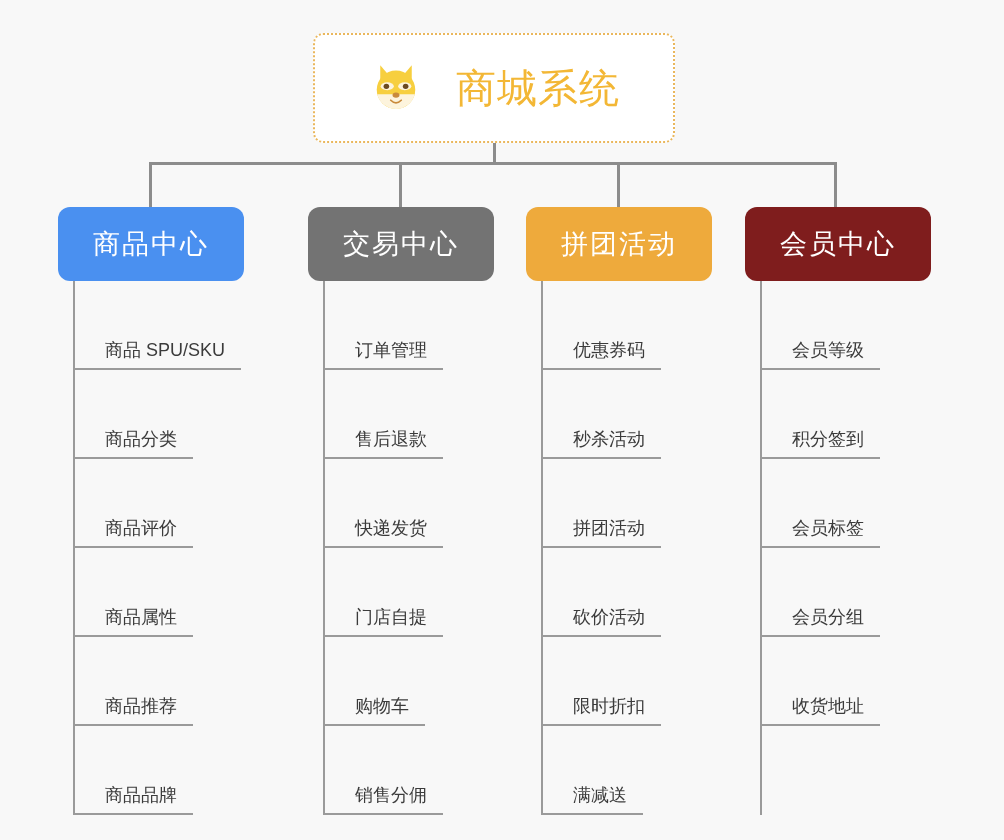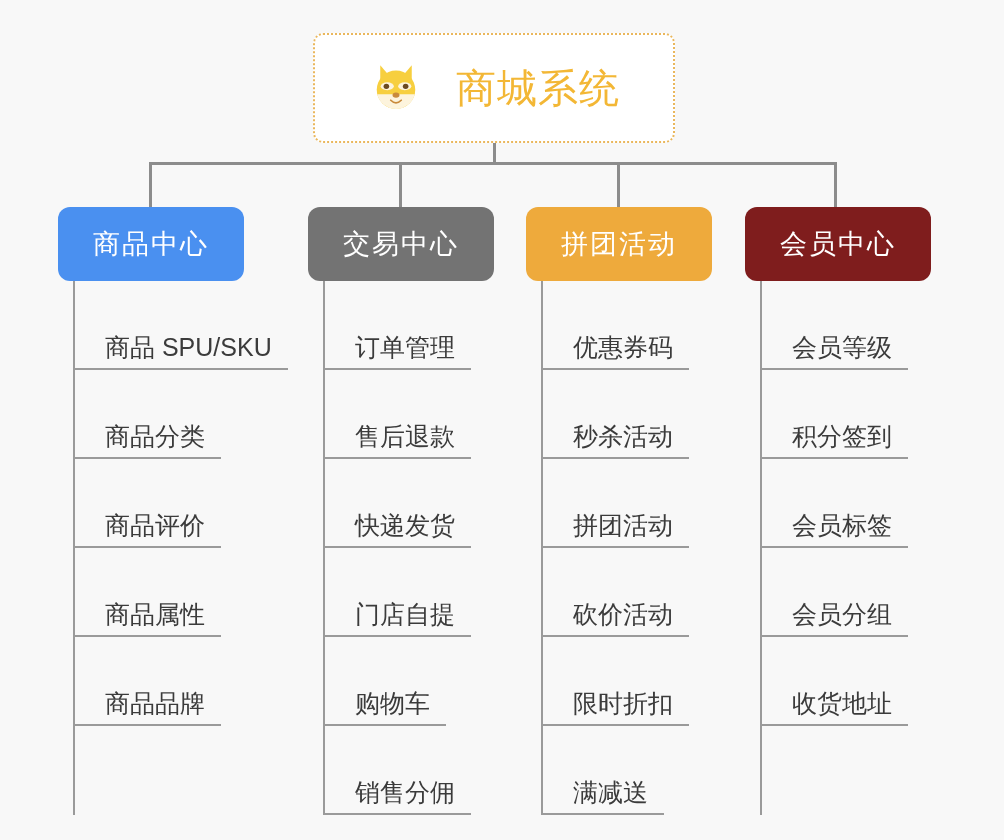--- a/index.html
+++ b/index.html
@@ -108,21 +108,21 @@
   .leaf-item {
     position: relative;
     height: 89px;
     display: flex;
     align-items: flex-end;
     padding-left: 15px;
     box-sizing: border-box;
   }
   .leaf-label {
     display: inline-block;
-    font-size: 25px;
+    font-size: 18px;
     line-height: 1.1;
     color: #3b3b3b;
     padding: 0 16px 7px 32px;
     border-bottom: 2px solid #9a9a9a;
     white-space: nowrap;
   }
 
   
   .col-1 .cat-header { background: #4a90f0; }
   .col-2 .cat-header { background: #737373; }
@@ -168,20 +168,23 @@
       <div class="leaf-item">
           <span class="leaf-label">商品分类</span>
         </div>
       <div class="leaf-item">
           <span class="leaf-label">商品评价</span>
         </div>
       <div class="leaf-item">
           <span class="leaf-label">商品属性</span>
         </div>
       <div class="leaf-item">
+          <span class="leaf-label">商品推荐</span>
+        </div>
+      <div class="leaf-item">
           <span class="leaf-label">商品品牌</span>
         </div>
     </div>
   </div>
 
   <div class="column col-2" style="left:308px; width:186px;">
     <div class="cat-header">交易中心</div>
     <div class="leaf-list">
       <div class="leaf-trunk" style="height: 534px;"></div>
       <div class="leaf-item">

